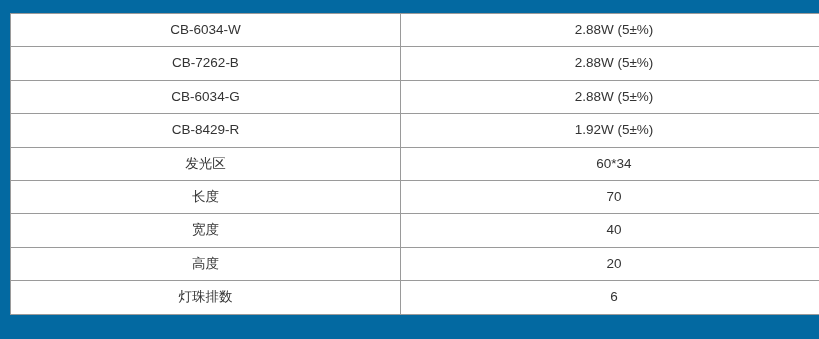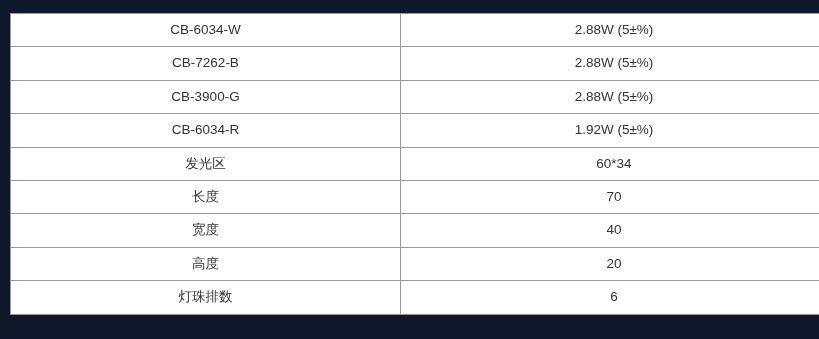--- a/index.html
+++ b/index.html
@@ -11,21 +11,21 @@
     height: 339px;
     background: #ffffff;
     font-family: "Liberation Sans", "DejaVu Sans", sans-serif;
     overflow: hidden;
   }
 
   .page {
     position: relative;
     width: 819px;
     height: 339px;
-    background: #0f172a;
+    background: #0369a1;
   }
 
   .spec-table {
     position: absolute;
     left: 10px;
     top: 13px;
     width: 799px;
     border-collapse: collapse;
     table-layout: fixed;
     background: #ffffff;
@@ -62,25 +62,25 @@
     <tbody>
       <tr>
         <td class="col-label">CB-6034-W</td>
         <td class="col-value">2.88W (5±%)</td>
       </tr>
       <tr>
         <td class="col-label">CB-7262-B</td>
         <td class="col-value">2.88W (5±%)</td>
       </tr>
       <tr>
-        <td class="col-label">CB-3900-G</td>
+        <td class="col-label">CB-6034-G</td>
         <td class="col-value">2.88W (5±%)</td>
       </tr>
       <tr>
-        <td class="col-label">CB-6034-R</td>
+        <td class="col-label">CB-8429-R</td>
         <td class="col-value">1.92W (5±%)</td>
       </tr>
       <tr>
         <td class="col-label">发光区</td>
         <td class="col-value">60*34</td>
       </tr>
       <tr>
         <td class="col-label">长度</td>
         <td class="col-value">70</td>
       </tr>

